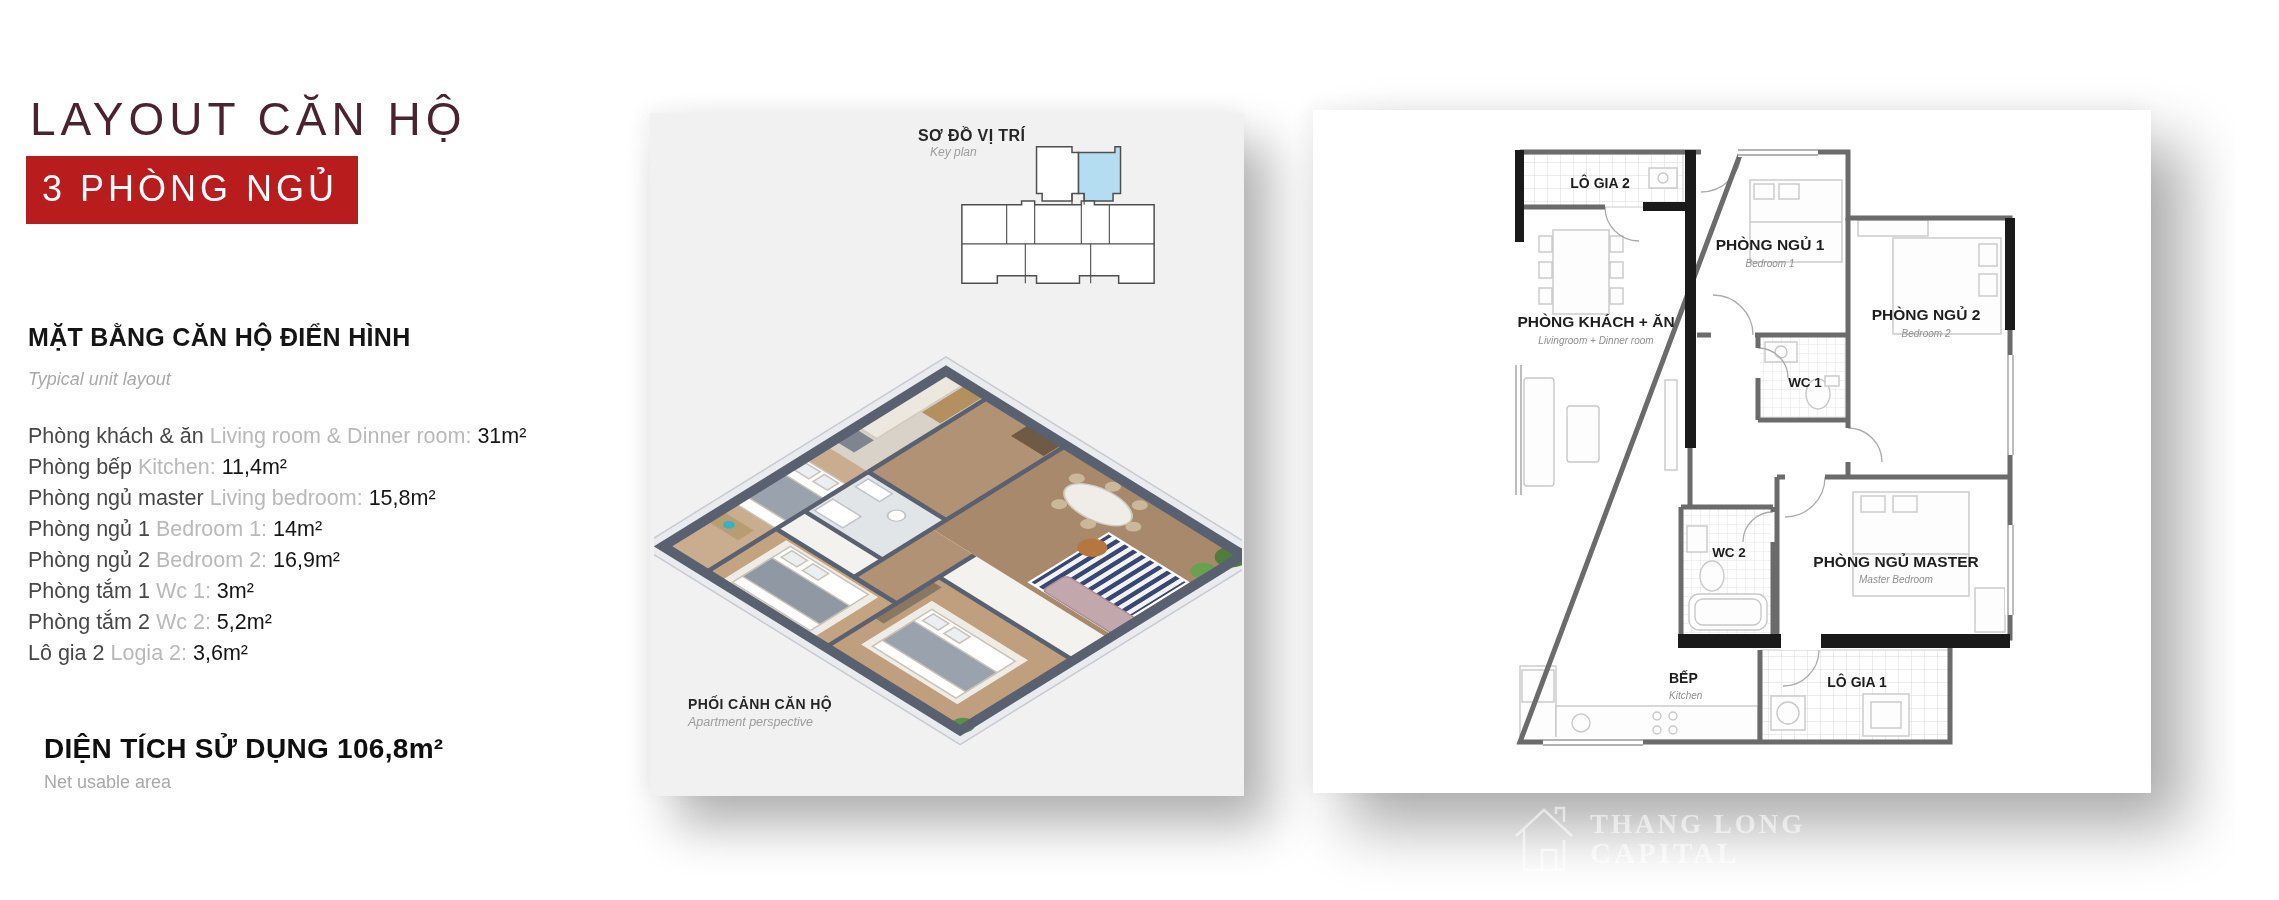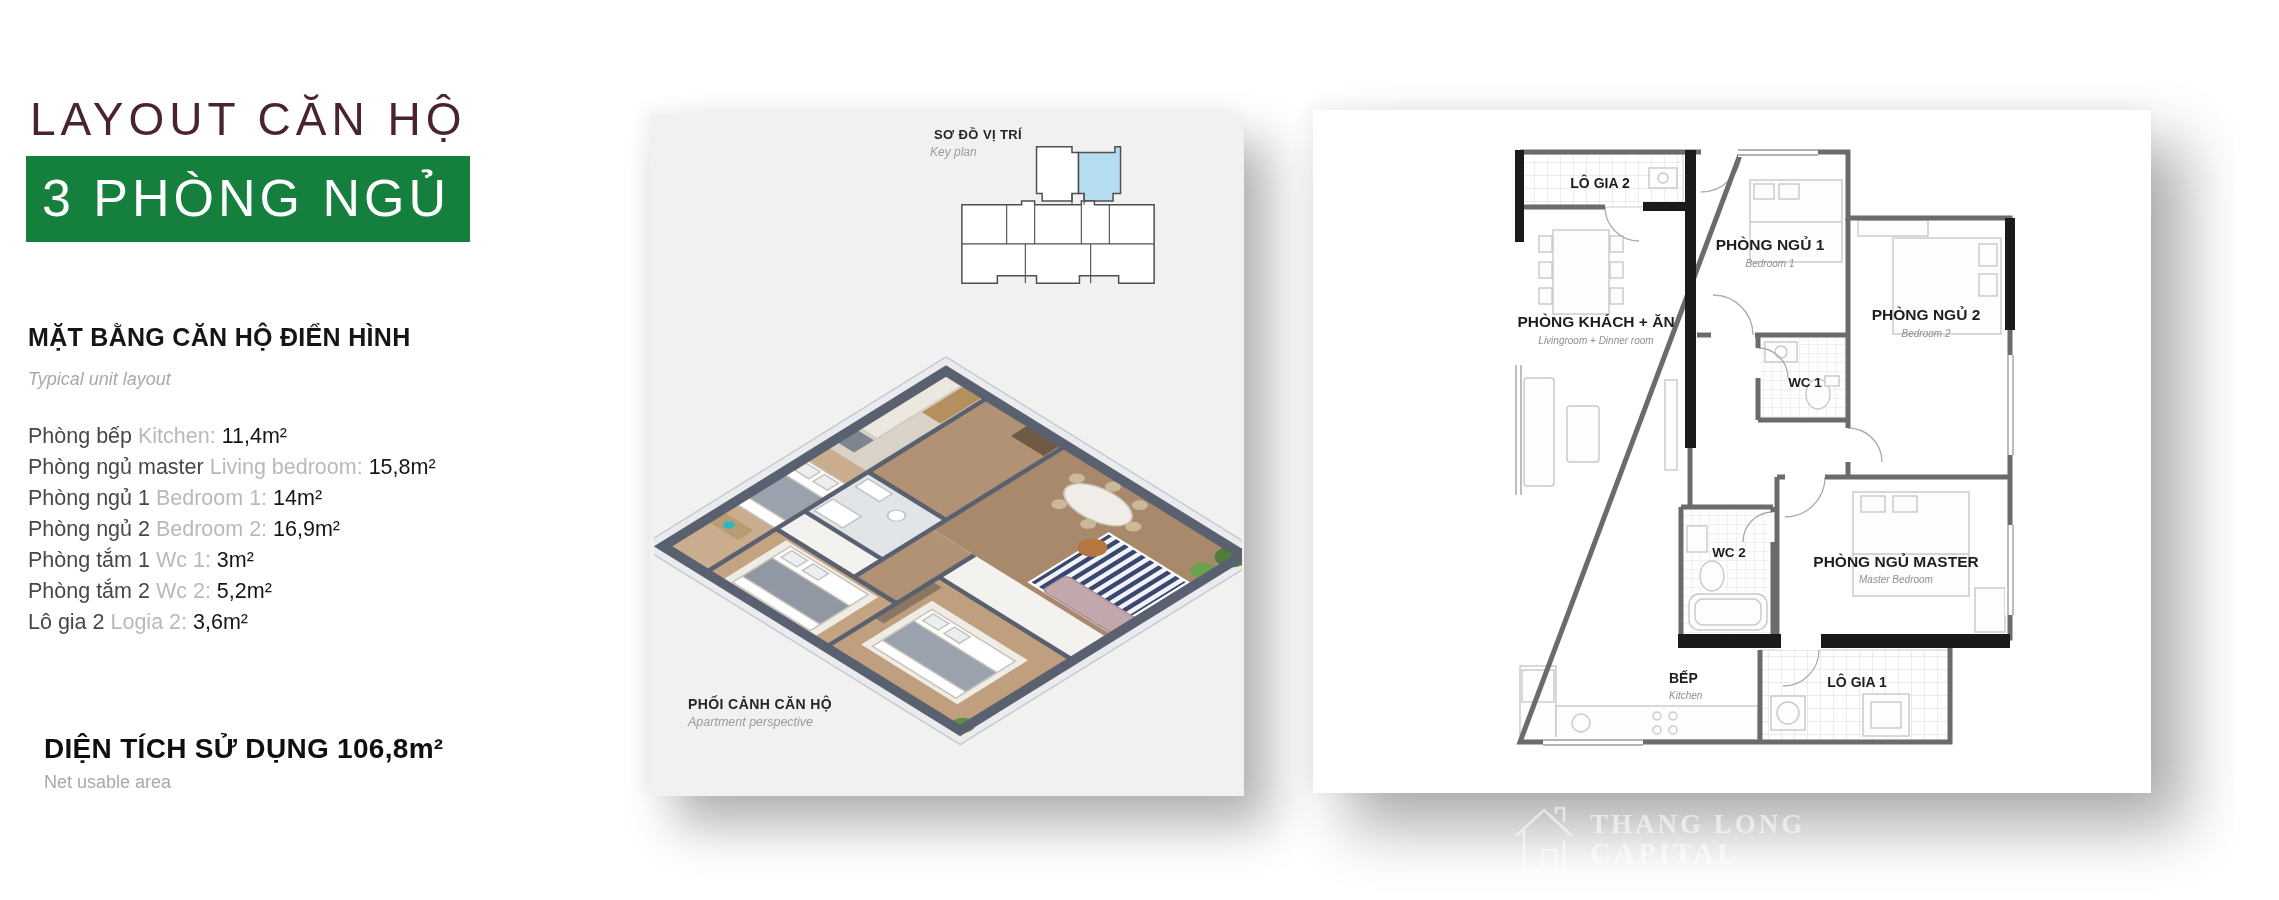--- a/index.html
+++ b/index.html
@@ -2,41 +2,41 @@
 <html><head>
 <meta charset="utf-8">
 <style>
   html,body{margin:0;padding:0;background:#ffffff;}
   #stage{position:relative;width:2235px;height:900px;background:#ffffff;overflow:hidden;
          font-family:"Liberation Sans",sans-serif;}
 
   
   .title-main{position:absolute;left:30px;top:92px;font-size:46px;letter-spacing:5px;
               font-weight:400;color:#4a2330;white-space:nowrap;}
-  .title-band{position:absolute;left:26px;top:156px;background:#15803d;color:#ffffff;
-              font-size:52px;letter-spacing:4px;padding:12px 20px 14px 16px;white-space:nowrap;}
+  .title-band{position:absolute;left:26px;top:156px;background:#b91c1c;color:#ffffff;
+              font-size:36px;letter-spacing:4px;padding:12px 20px 14px 16px;white-space:nowrap;}
   .heading-vn{position:absolute;left:28px;top:323px;font-size:25px;font-weight:700;color:#151515;
               letter-spacing:0.3px;white-space:nowrap;}
   .heading-en{position:absolute;left:28px;top:358px;font-size:18px;font-style:italic;color:#a9a9a9;margin-top:11px;}
   .room-list{position:absolute;left:28px;top:421px;font-size:21.5px;line-height:31px;white-space:nowrap;}
   .room-list .vn{color:#474747;}
   .room-list .en{color:#b9b9b9;}
   .room-list .val{color:#161616;}
   .total-line{position:absolute;left:28px;top:733px;font-size:28px;font-weight:700;color:#0f0f0f;
               letter-spacing:0.3px;white-space:nowrap;margin-left:16px;}
   .total-sub{position:absolute;left:28px;top:772px;font-size:18px;color:#a9a9a9;margin-left:16px;}
 
   
   .card{position:absolute;}
   #perspective-card{left:650px;top:113px;width:594px;height:683px;background:#f1f1f2;
                     box-shadow:26px 30px 46px rgba(0,0,0,0.30), -6px -4px 18px rgba(0,0,0,0.05);}
   #floorplan-card{left:1313px;top:110px;width:838px;height:683px;background:#ffffff;
                   box-shadow:34px 34px 58px rgba(0,0,0,0.33), -6px -4px 18px rgba(0,0,0,0.05);}
 
-  .keyplan-title{position:absolute;left:284px;top:14px;font-size:13px;font-weight:700;color:#262626;
+  .keyplan-title{position:absolute;left:268px;top:14px;font-size:16px;font-weight:700;color:#262626;
                  letter-spacing:0.4px;white-space:nowrap;text-align:right;}
   .keyplan-sub{position:absolute;left:280px;top:32px;font-size:12px;font-style:italic;color:#9d9d9d;}
   .persp-title{position:absolute;left:38px;top:583px;font-size:14px;font-weight:700;color:#262626;
                letter-spacing:0.4px;white-space:nowrap;}
   .persp-sub{position:absolute;left:38px;top:602px;font-size:12.5px;font-style:italic;color:#9b9b9b;white-space:nowrap;}
 
   .keyplan-svg{position:absolute;left:310px;top:32px;}
   .iso-svg{position:absolute;left:4px;top:150px;}
   .plan-svg{position:absolute;left:0;top:0;}
 
@@ -56,20 +56,21 @@
 
 <div id="stage">
 
   <div class="title-main">LAYOUT CĂN HỘ</div>
   <div class="title-band">3 PHÒNG NGỦ</div>
 
   <div class="heading-vn">MẶT BẰNG CĂN HỘ ĐIỂN HÌNH</div>
   <div class="heading-en">Typical  unit layout</div>
 
   <div class="room-list">
+    <div><span class="vn">Phòng khách &amp; ăn</span> <span class="en">Living room &amp; Dinner room:</span> <span class="val">31m²</span></div>
     <div><span class="vn">Phòng bếp</span> <span class="en">Kitchen:</span> <span class="val">11,4m²</span></div>
     <div><span class="vn">Phòng ngủ master</span> <span class="en">Living bedroom:</span> <span class="val">15,8m²</span></div>
     <div><span class="vn">Phòng ngủ 1</span> <span class="en">Bedroom 1:</span> <span class="val">14m²</span></div>
     <div><span class="vn">Phòng ngủ 2</span> <span class="en">Bedroom 2:</span> <span class="val">16,9m²</span></div>
     <div><span class="vn">Phòng tắm 1</span> <span class="en">Wc 1:</span> <span class="val">3m²</span></div>
     <div><span class="vn">Phòng tắm 2</span> <span class="en">Wc 2:</span> <span class="val">5,2m²</span></div>
     <div><span class="vn">Lô gia 2</span> <span class="en">Logia 2:</span> <span class="val">3,6m²</span></div>
   </div>
 
   <div class="total-line"><span>DIỆN TÍCH SỬ DỤNG</span> <span>106,8m²</span></div>

